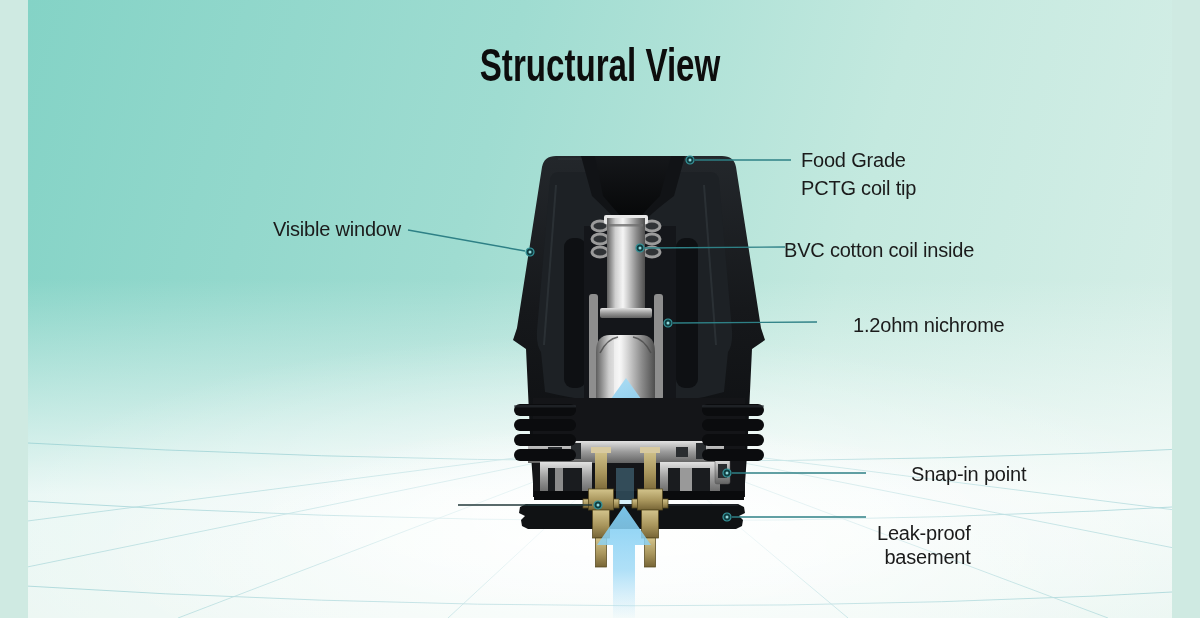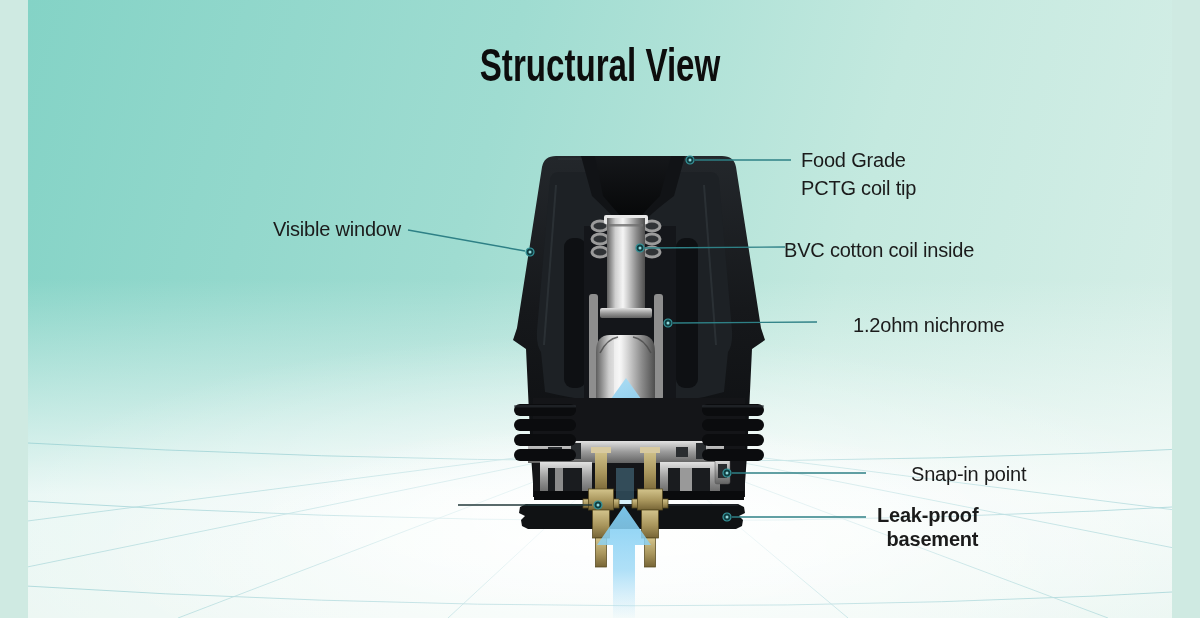--- a/index.html
+++ b/index.html
@@ -18,21 +18,21 @@
     font-size:46px;line-height:46px;color:#0d0d0d;transform:scaleX(.72);transform-origin:50% 50%;
     letter-spacing:0px;white-space:nowrap;
   }
   .lbl{position:absolute;font-size:20px;line-height:26px;color:#1b1b1b;letter-spacing:-0.2px;white-space:nowrap;}
   .lbl-line{display:block;}
   #lbl-food{left:773px;top:146px;line-height:28px;}
   #lbl-window{left:245px;top:216px;}
   #lbl-bvc{left:756px;top:237px;}
   #lbl-nichrome{left:801px;top:312px;margin-left:24px;}
   #lbl-snap{left:883px;top:461px;}
-  #lbl-leak{left:849px;top:503px;line-height:24px;font-weight:bold;}
+  #lbl-leak{left:849px;top:521px;line-height:24px;}
   #lbl-leak .lbl-line2{padding-left:7px;text-align:right;}
   #lbl-airflow{left:250px;top:493px;}
 </style>
 </head>
 <body>
 
 <div class="stage">
 
   <svg class="scene" width="1200" height="618" viewBox="0 0 1200 618" xmlns="http://www.w3.org/2000/svg">
     <defs>

